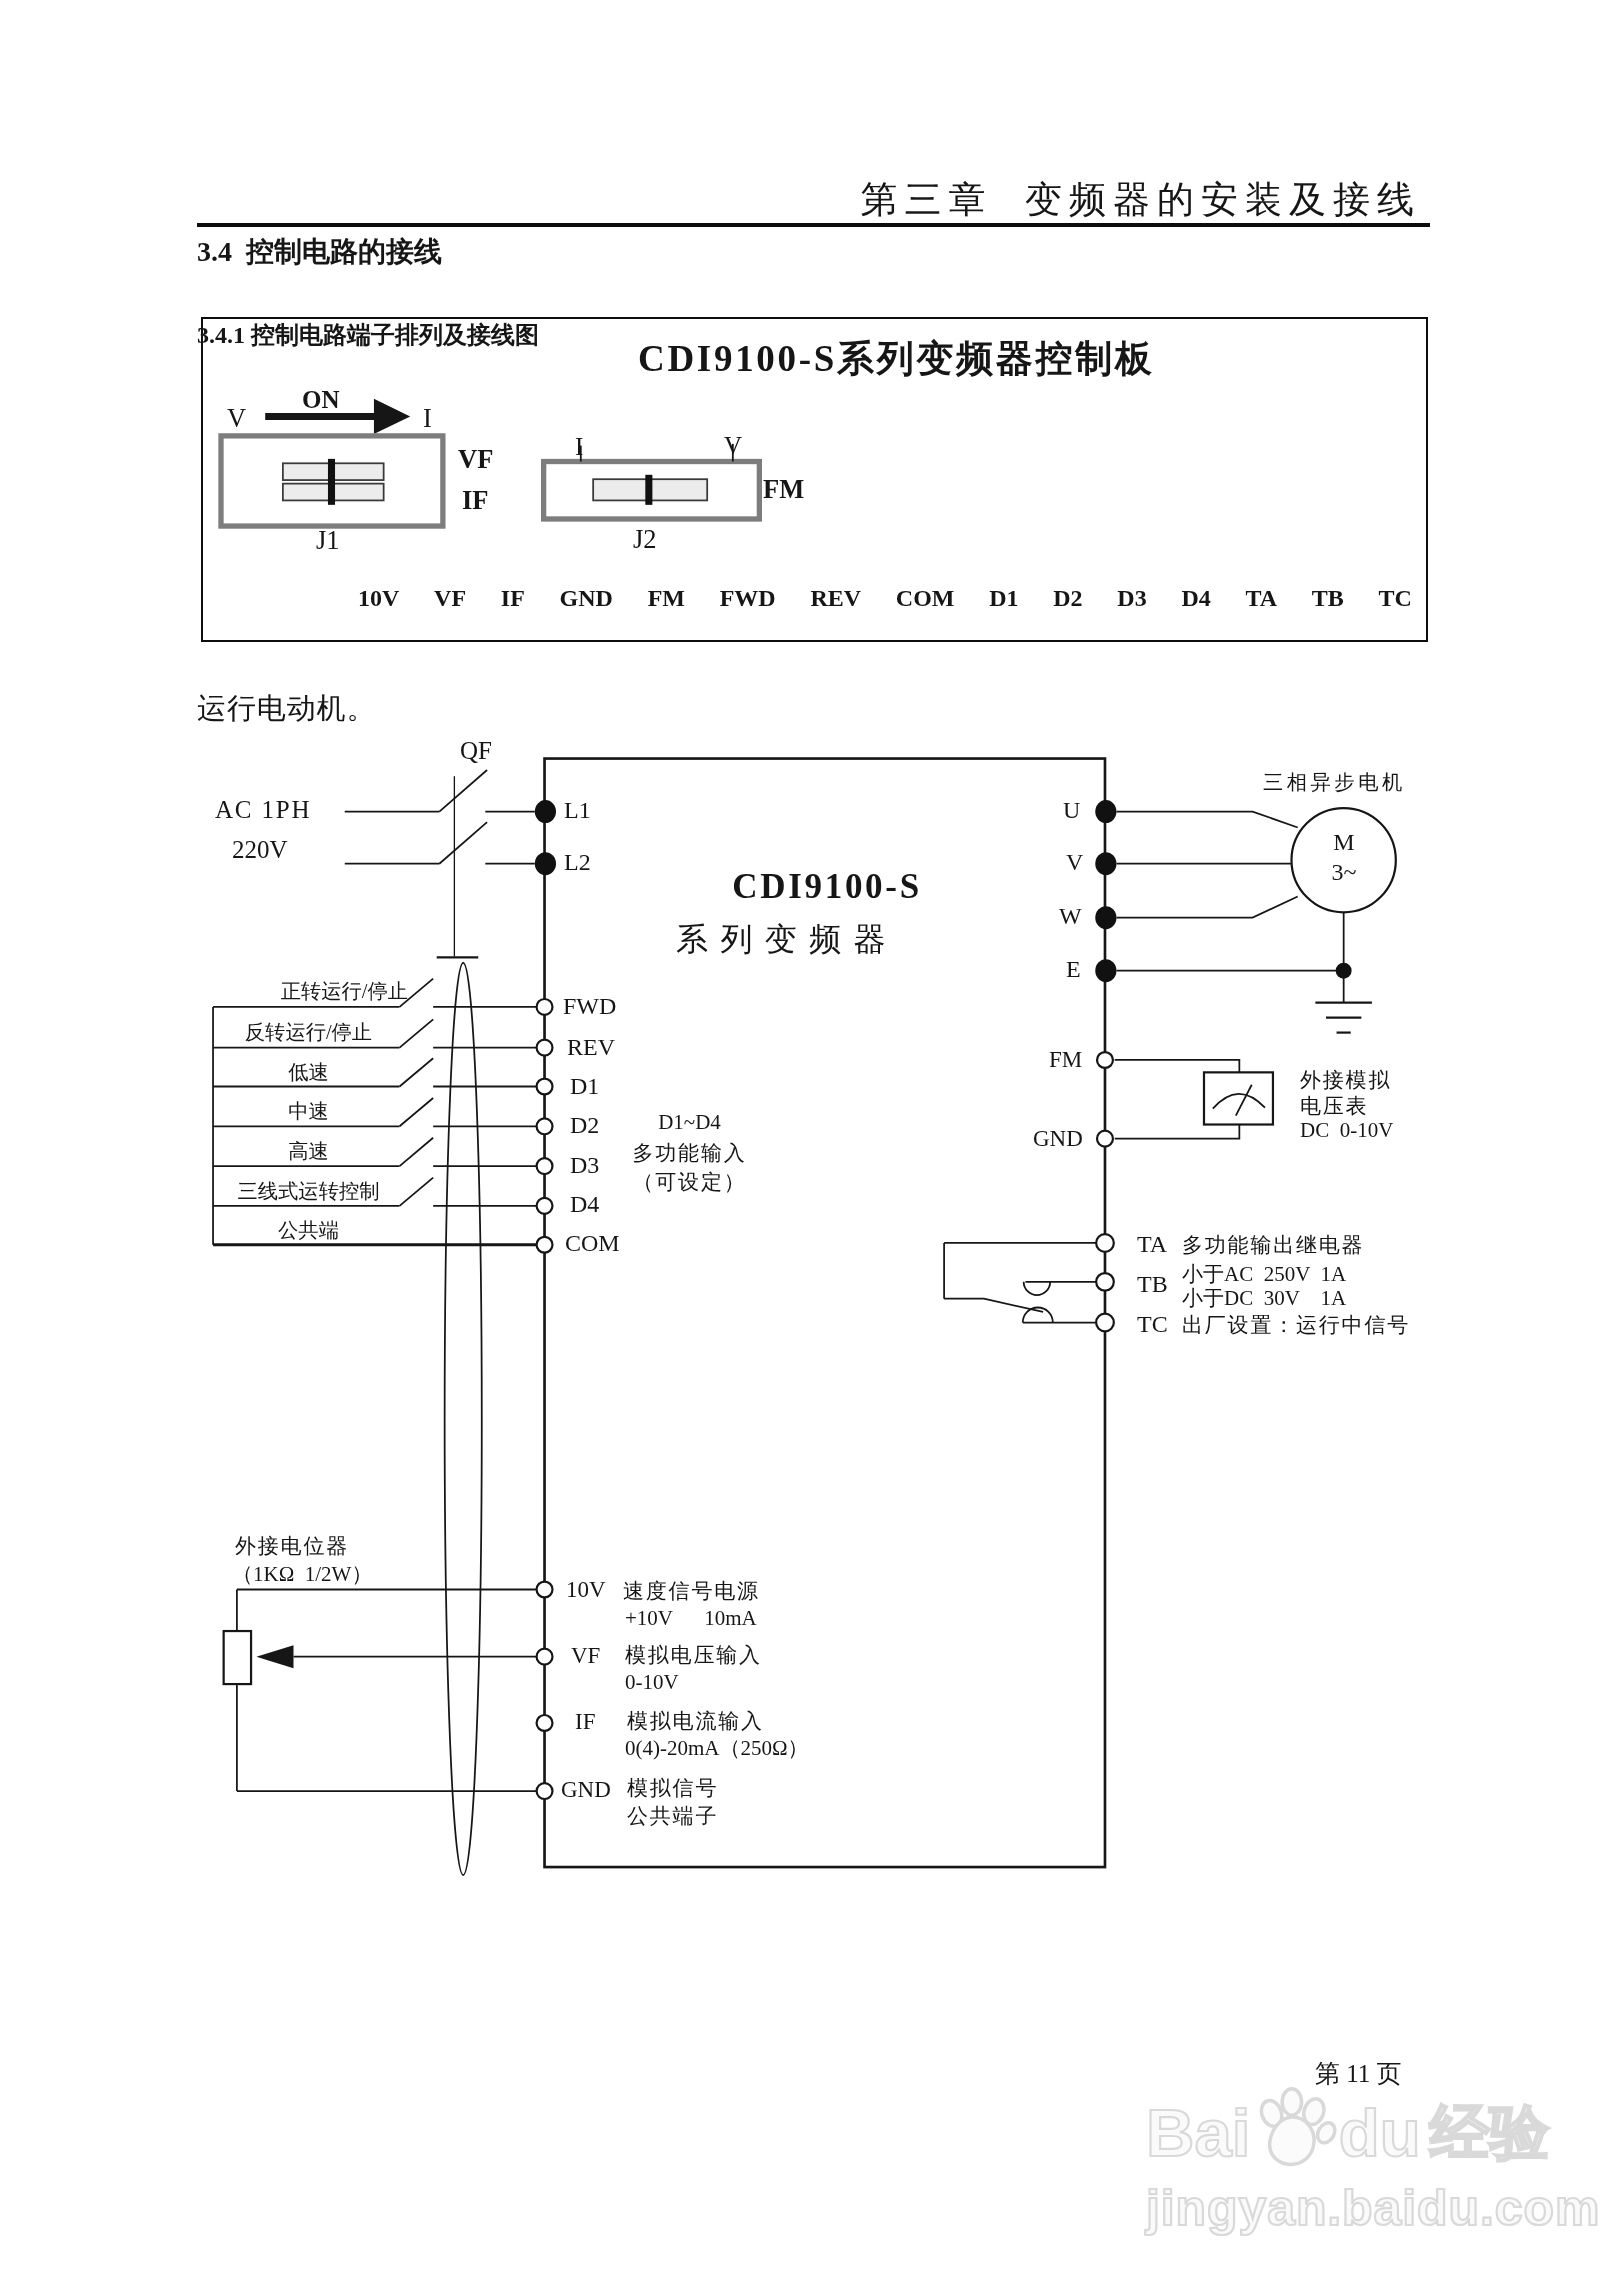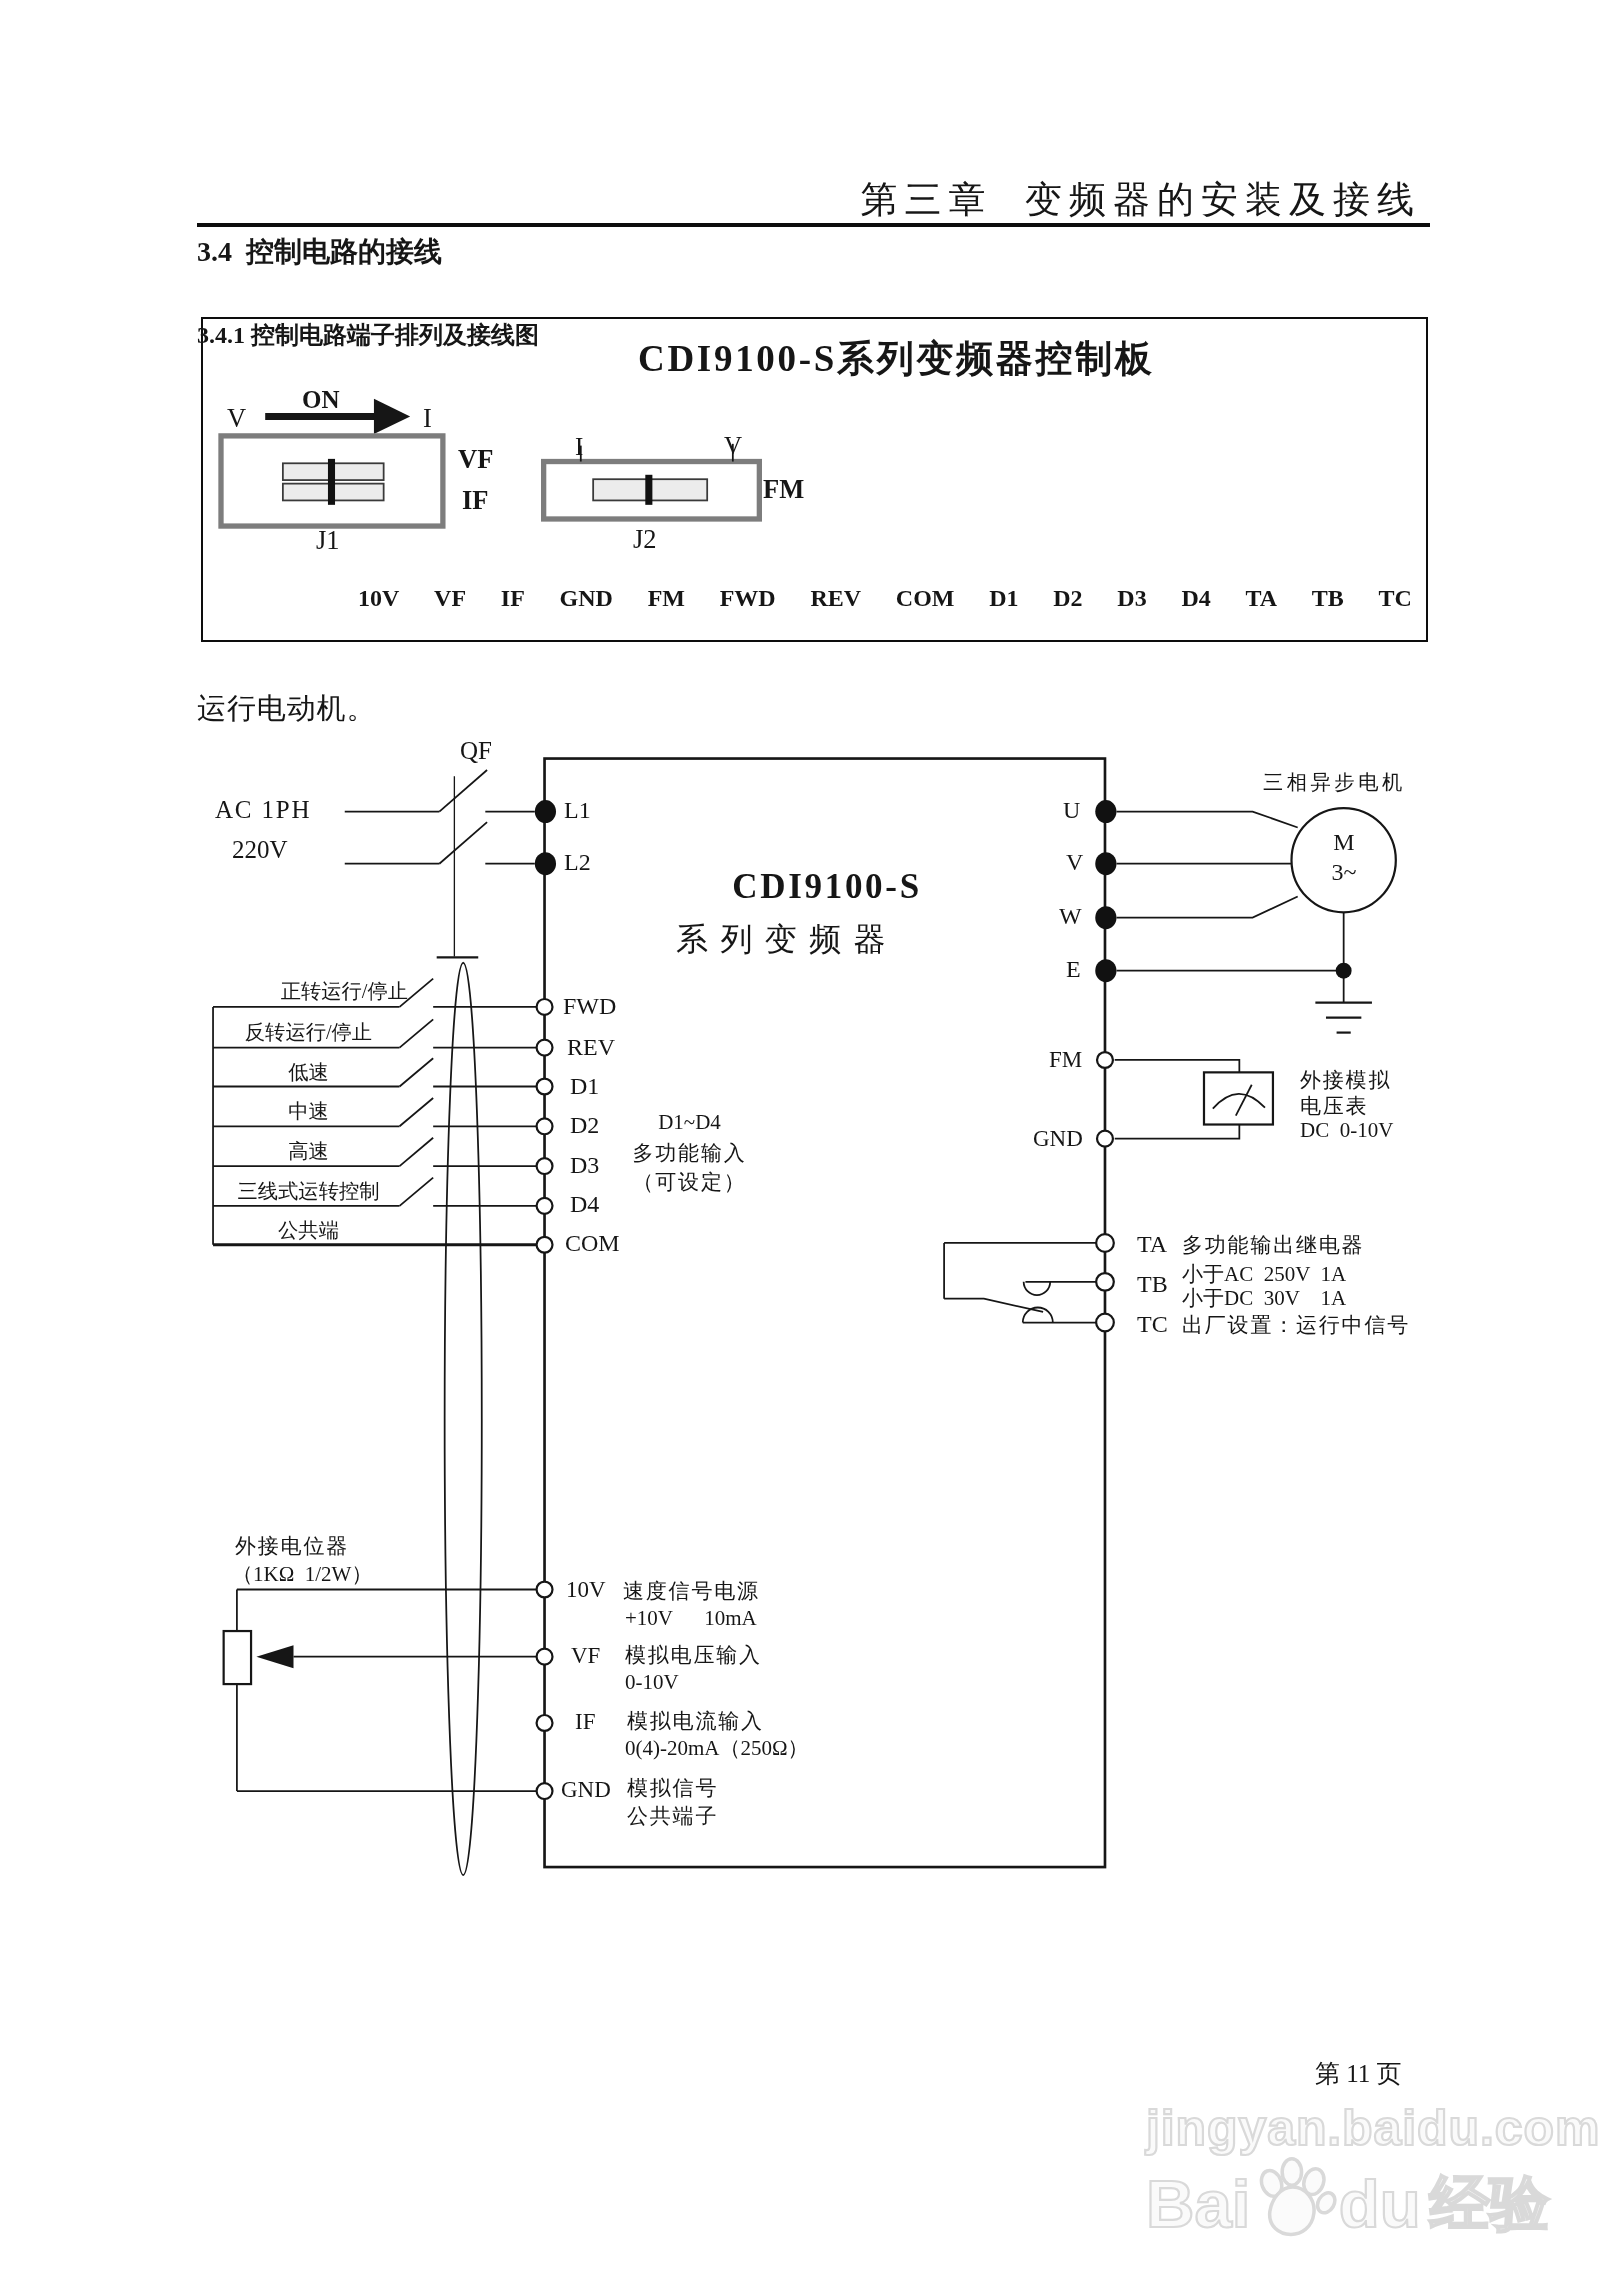--- a/index.html
+++ b/index.html
@@ -32,35 +32,35 @@
   #wm-bai,#wm-du{font-size:67px;line-height:67px;}
   #wm-jy{font-size:60px;line-height:67px;margin-left:8.8px;}
   #wm-url{font-size:50px;margin-top:12.4px;letter-spacing:0.9px;}
 </style>
 </head>
 <body>
 
 <div id="page">
 
   <div id="watermark">
-    <div id="wm-url">jingyan.baidu.com</div>
     <div id="wm-row1">
       <span id="wm-bai">Bai</span>
       <svg width="85" height="81" viewBox="0 0 96 92" style="margin:0 1.8px -1.8px 1.8px;">
         <g fill="#fbfbfb" stroke="#d9d9d9" stroke-width="4">
           <ellipse cx="22" cy="30" rx="11" ry="15" transform="rotate(-20 22 30)"></ellipse>
           <ellipse cx="45" cy="17" rx="11" ry="15"></ellipse>
           <ellipse cx="70" cy="28" rx="11" ry="15" transform="rotate(18 70 28)"></ellipse>
           <ellipse cx="84" cy="52" rx="9" ry="12" transform="rotate(30 84 52)"></ellipse>
           <path d="M46 34 C60 34 72 48 70 64 C68 80 56 88 44 88 C30 88 18 78 20 62 C22 48 32 34 46 34 Z"></path>
         </g>
       </svg>
       <span id="wm-du">du</span>
       <span id="wm-jy">经验</span>
     </div>
+    <div id="wm-url">jingyan.baidu.com</div>
   </div>
 
   <div class="abs z2" id="chapter-title">第三章  变频器的安装及接线</div>
   <div id="header-rule"></div>
   <div class="abs z2" id="section-heading">3.4  控制电路的接线</div>
   <div class="abs z2" id="subsection-heading">3.4.1 控制电路端子排列及接线图</div>
 
   <div id="board-box"></div>
   <div class="abs z2" id="board-title">CDI9100-S系列变频器控制板</div>
   <div class="abs z2" style="left:227px;top:403px;font-size:26.5px;">V</div>

